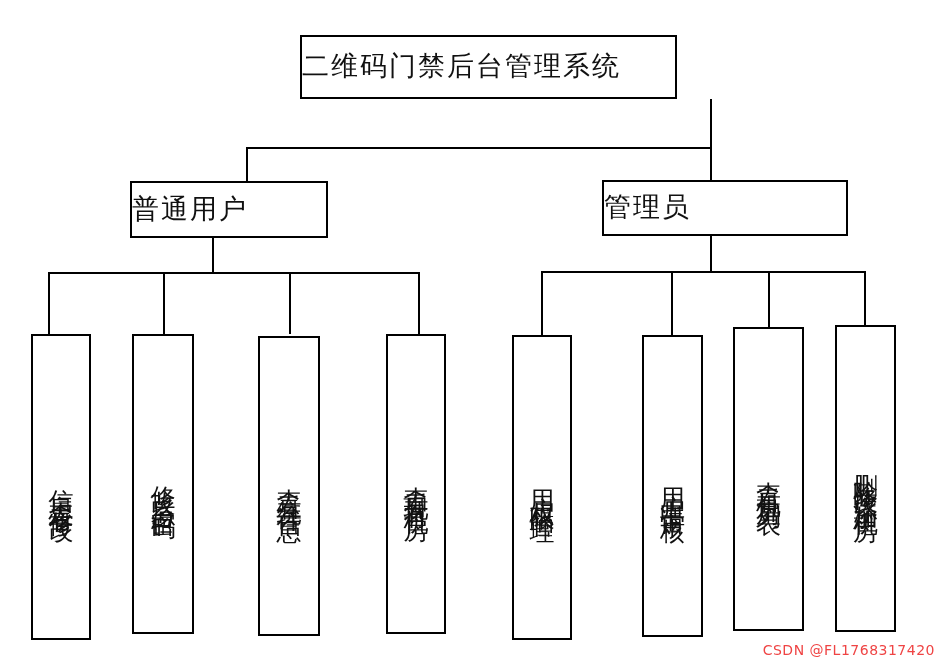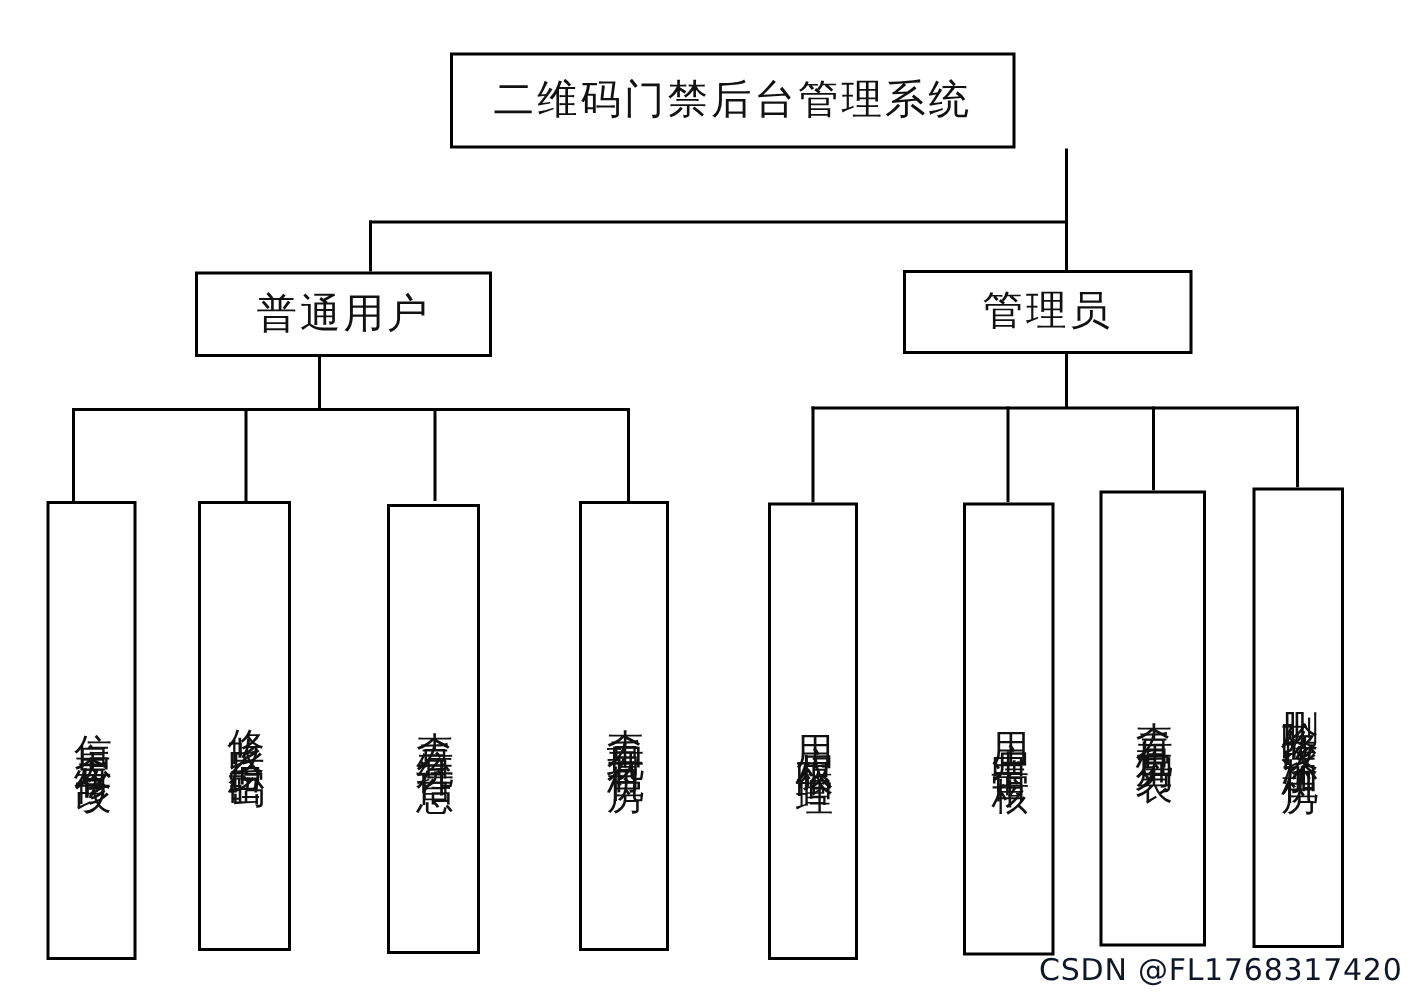--- a/index.html
+++ b/index.html
@@ -18,21 +18,21 @@
     overflow: hidden;
   }
   
   .node {
     position: absolute;
     box-sizing: border-box;
     border: 2px solid #000000;
     background: #ffffff;
     display: flex;
     align-items: center;
-    justify-content: center;
+    justify-content: flex-start;
     color: #111111;
   }
   .node .label {
     display: block;
     text-align: center;
     line-height: 1.02;
     letter-spacing: 0.5px;
   }
   
   .node.horiz .label {
@@ -60,22 +60,22 @@
     background: #000000;
   }
   .line.h { height: 2px; }
   .line.v { width: 2px; }
   
   #watermark {
     position: absolute;
     right: 8px;
     bottom: 6px;
     font-family: "DejaVu Sans", "Liberation Sans", sans-serif;
-    font-size: 20px;
-    color: #0f172a;
+    font-size: 14px;
+    color: #ef4444;
     letter-spacing: 0.5px;
     white-space: nowrap;
     user-select: none;
   }
 </style>
 </head>
 <body>
 
 <div id="canvas">
 
@@ -88,21 +88,21 @@
   <div class="line h" style="left:246px; top:147px; width:466px;"></div>
 
   <div class="line v" style="left:246px; top:147px; height:35px;"></div>
 
   <div class="line v" style="left:710px; top:147px; height:34px;"></div>
 
   <div class="node horiz" style="left:130px; top:181px; width:198px; height:57px;">
     <span class="label">普通用户</span>
   </div>
 
-  <div class="node horiz" style="left:602px; top:180px; width:193px; height:56px;">
+  <div class="node horiz" style="left:602px; top:180px; width:246px; height:56px;">
     <span class="label">管理员</span>
   </div>
 
   <div class="line v" style="left:212px; top:238px; height:36px;"></div>
 
   <div class="line h" style="left:48px; top:272px; width:372px;"></div>
 
   <div class="line v" style="left:48px; top:272px; height:62px;"></div>
   <div class="line v" style="left:163px; top:272px; height:62px;"></div>
   <div class="line v" style="left:289px; top:272px; height:62px;"></div>

